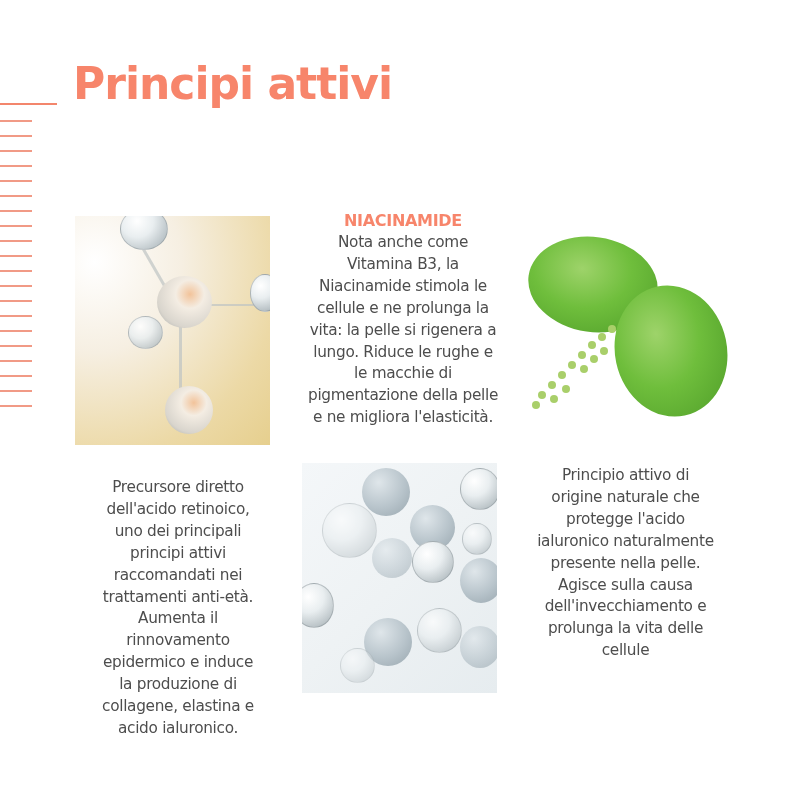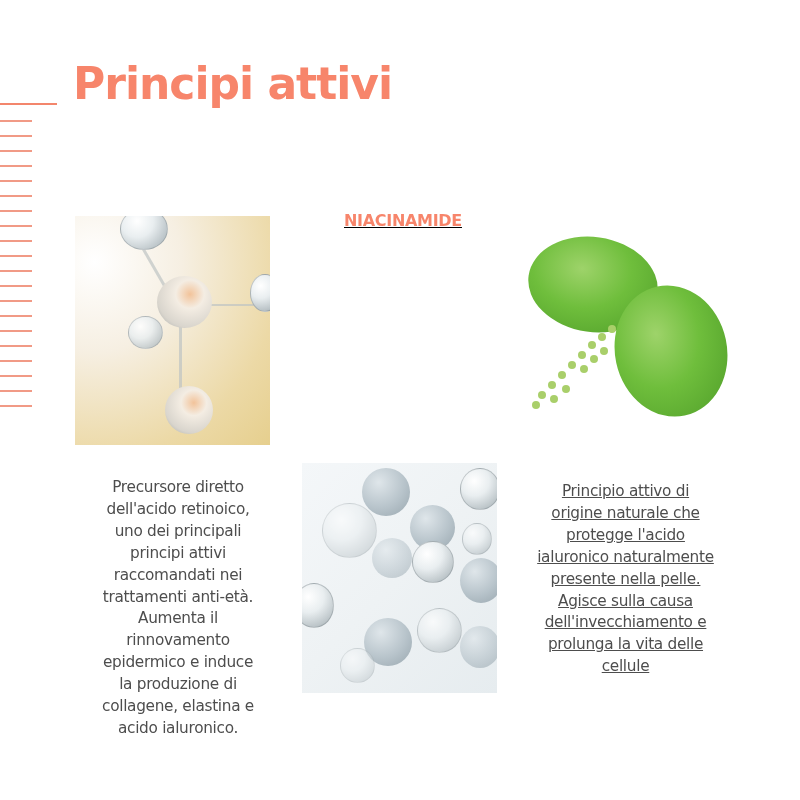--- a/index.html
+++ b/index.html
@@ -30,21 +30,21 @@
   .stem { position: absolute; background: rgba(190,195,195,.7); }
 
   .fruit { position: absolute; border-radius: 50%;
     background: radial-gradient(ellipse at 40% 35%, #9ed36a 0%, #6fbe3c 45%, #4e9c28 100%); }
   .bud { position: absolute; width: 8px; height: 8px; border-radius: 50%; background: #a9cf6a; }
 
   .block { position: absolute; text-align: center; }
   .heading { font-family: "DejaVu Sans", sans-serif; font-weight: bold; color: #f7856b; font-size: 16px; line-height: 22px; letter-spacing: -0.3px; }
   .body { font-family: "DejaVu Sans", sans-serif; color: #4d4d4d; font-size: 15.3px; line-height: 21.9px; white-space: pre-line; letter-spacing: -0.3px; }
 
-  .b-nia { left: 288px; top: 210px; width: 230px; text-decoration: underline; }
+  .b-nia { left: 288px; top: 210px; width: 230px; }
   .b-ret { left: 68px; top: 465px; width: 220px; }
   .b-har { left: 508px; top: 465px; width: 235px; }
 </style>
 </head>
 <body>
 
 <div class="deco-long"></div>
 <div id="deco-lines">
     <div class="deco-short" style="top: 120px;"></div>
     <div class="deco-short" style="top: 135px;"></div>
@@ -78,20 +78,29 @@
   <div class="stem" style="left:104px;top:110px;width:3px;height:75px;"></div>
   <div class="sphere glass" style="left:45px;top:-8px;width:48px;height:42px;"></div>
   <div class="sphere glass" style="left:175px;top:58px;width:30px;height:38px;"></div>
   <div class="sphere glass-warm" style="left:82px;top:60px;width:55px;height:52px;"></div>
   <div class="sphere glass" style="left:53px;top:100px;width:35px;height:33px;opacity:.85;"></div>
   <div class="sphere glass-warm" style="left:90px;top:170px;width:48px;height:48px;"></div>
 </div>
 
 <div class="block b-nia">
   <div class="heading">NIACINAMIDE</div>
+  <div class="body">Nota anche come
+Vitamina B3, la
+Niacinamide stimola le
+cellule e ne prolunga la
+vita: la pelle si rigenera a
+lungo. Riduce le rughe e
+le macchie di
+pigmentazione della pelle
+e ne migliora l'elasticità.</div>
 </div>
 
 <div class="img img-haritaki">
   <div class="fruit" style="left:8px;top:22px;width:130px;height:95px;transform:rotate(8deg);"></div>
   <div class="fruit" style="left:95px;top:70px;width:112px;height:132px;transform:rotate(-12deg);"></div>
   <div class="bud" style="left:88px;top:110px;"></div>
   <div class="bud" style="left:78px;top:118px;"></div>
   <div class="bud" style="left:68px;top:126px;"></div>
   <div class="bud" style="left:58px;top:136px;"></div>
   <div class="bud" style="left:48px;top:146px;"></div>
@@ -131,21 +140,21 @@
   <div class="sphere glass" style="left:160px;top:60px;width:30px;height:32px;opacity:.7;"></div>
   <div class="sphere matte" style="left:158px;top:95px;width:42px;height:45px;"></div>
   <div class="sphere glass" style="left:-8px;top:120px;width:40px;height:45px;"></div>
   <div class="sphere glass" style="left:115px;top:145px;width:45px;height:45px;opacity:.7;"></div>
   <div class="sphere matte" style="left:62px;top:155px;width:48px;height:48px;"></div>
   <div class="sphere matte" style="left:158px;top:163px;width:40px;height:42px;opacity:.7;"></div>
   <div class="sphere glass" style="left:38px;top:185px;width:35px;height:35px;opacity:.45;"></div>
 </div>
 
 <div class="block b-har">
-  <div class="body" style="margin-top:16px;text-decoration:underline;">Principio attivo di
+  <div class="body" style="margin-top:0;">Principio attivo di
 origine naturale che
 protegge l'acido
 ialuronico naturalmente
 presente nella pelle.
 Agisce sulla causa
 dell'invecchiamento e
 prolunga la vita delle
 cellule</div>
 </div>
 

